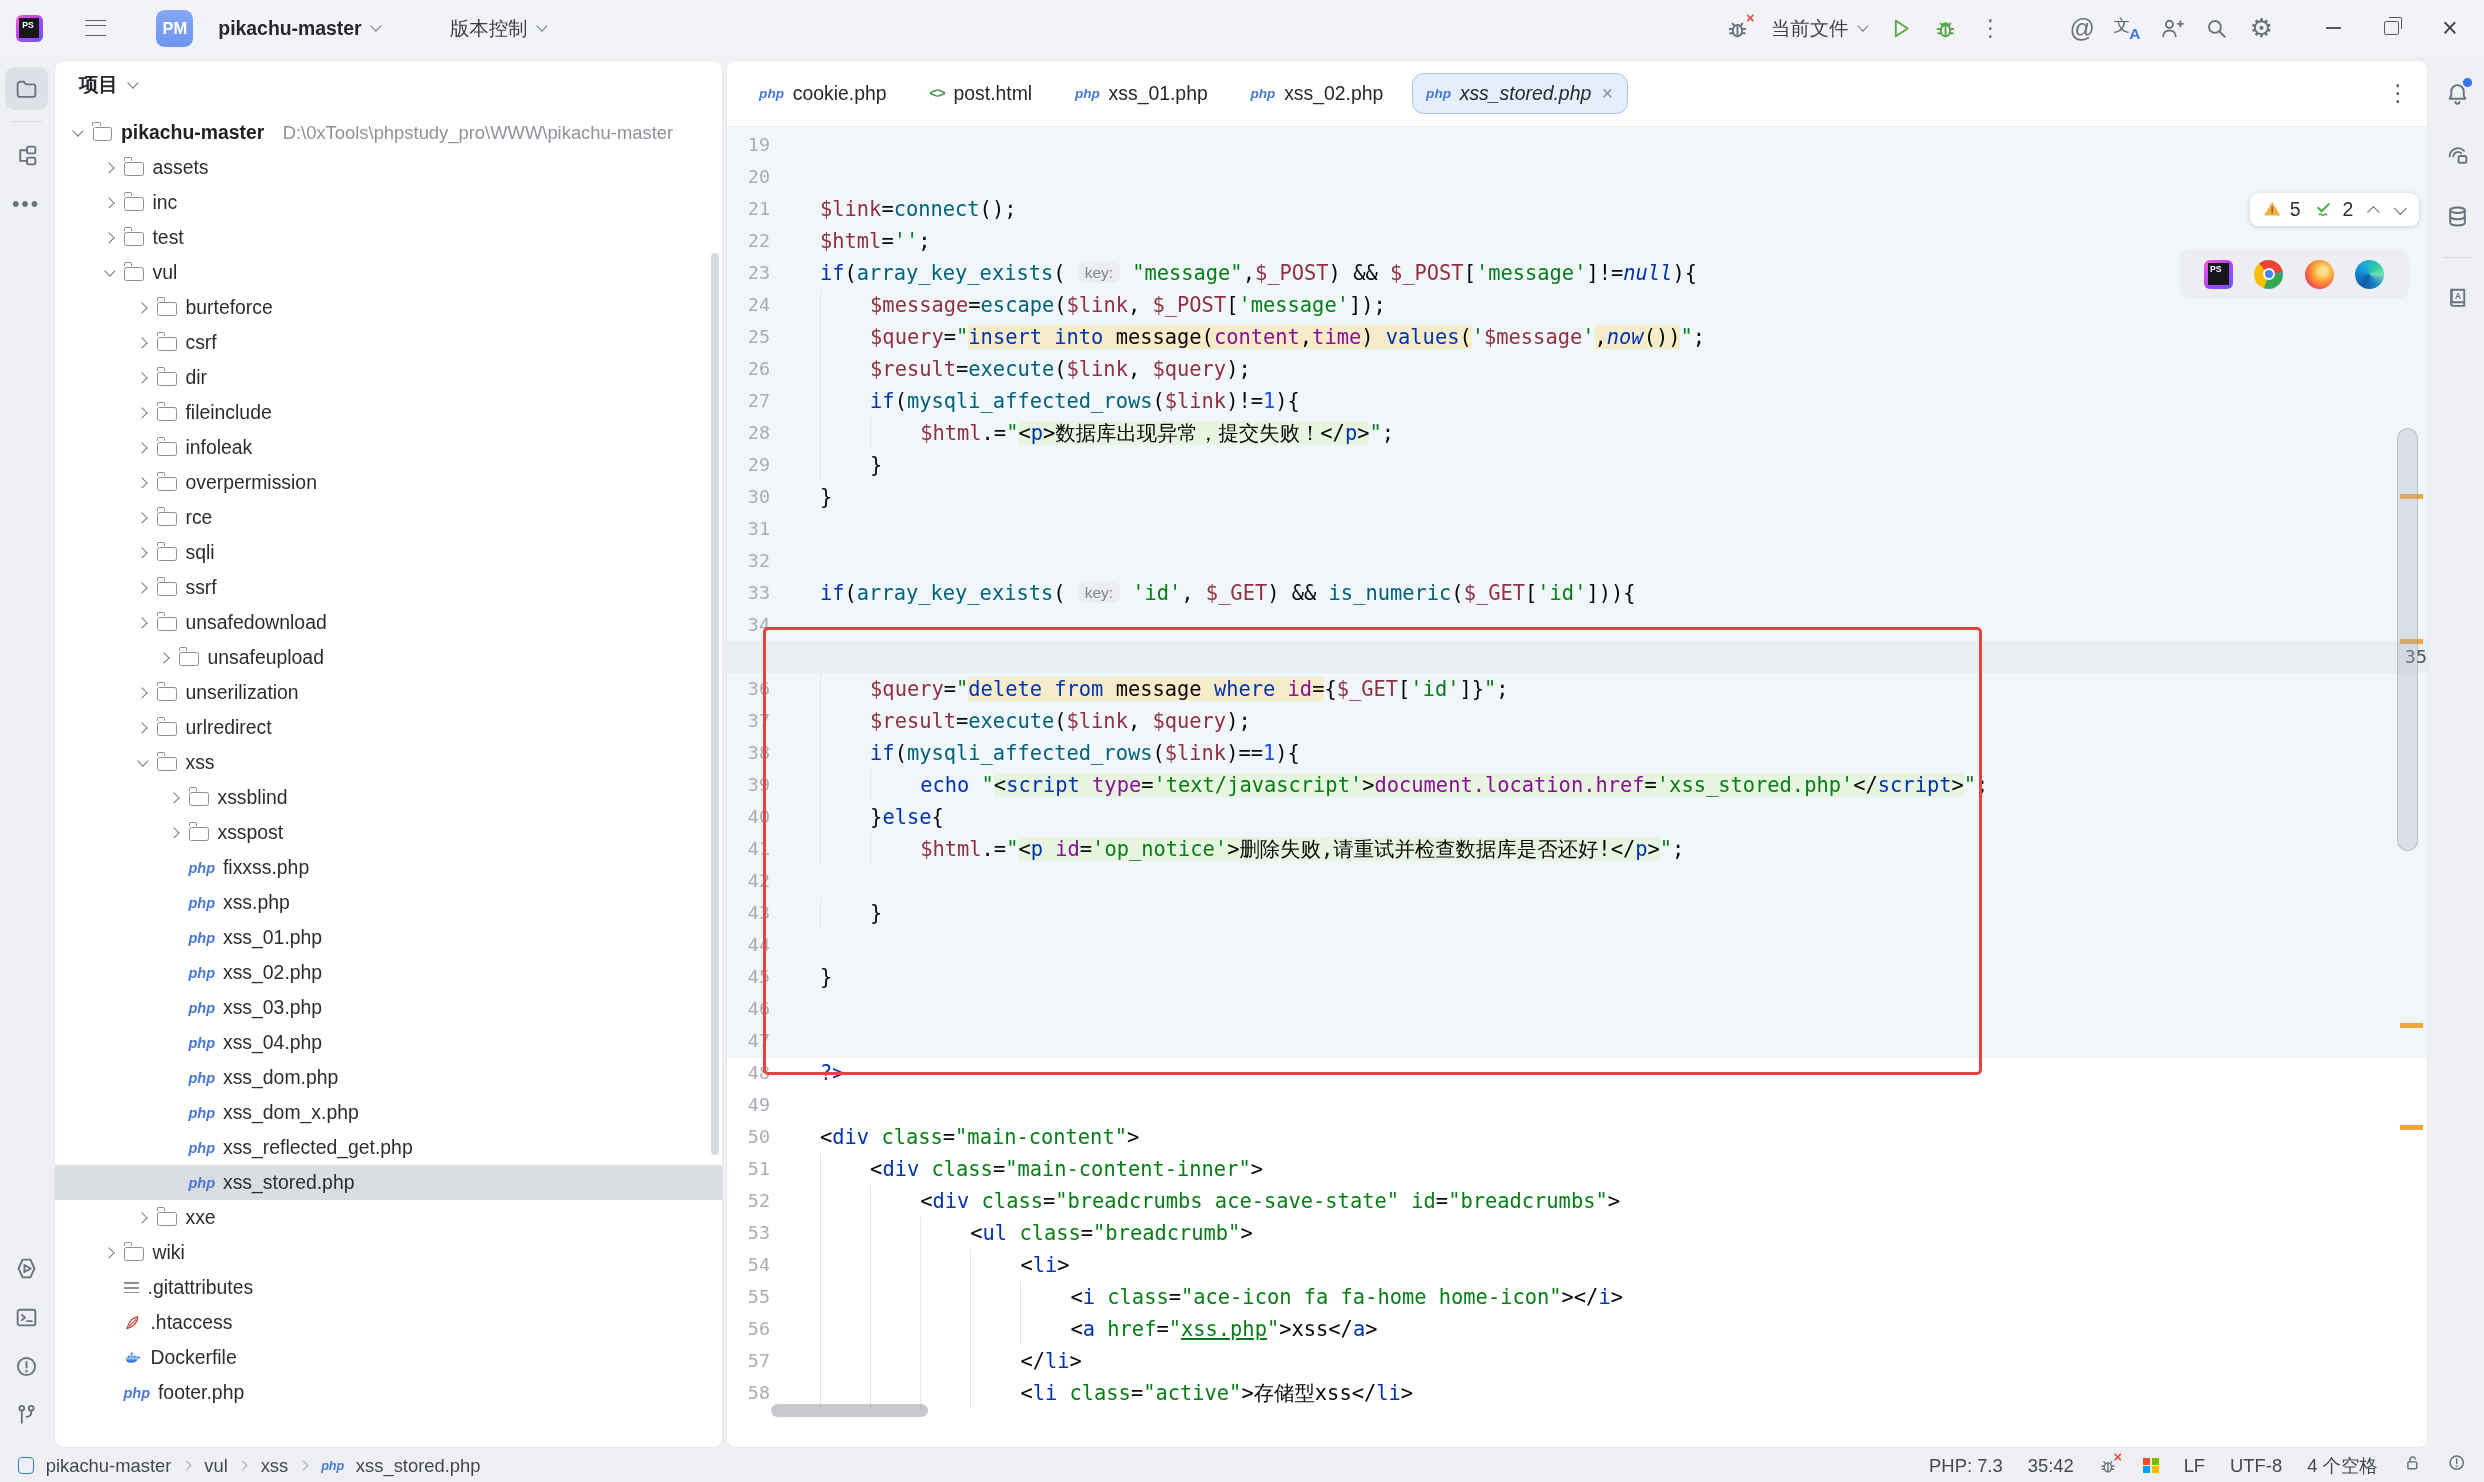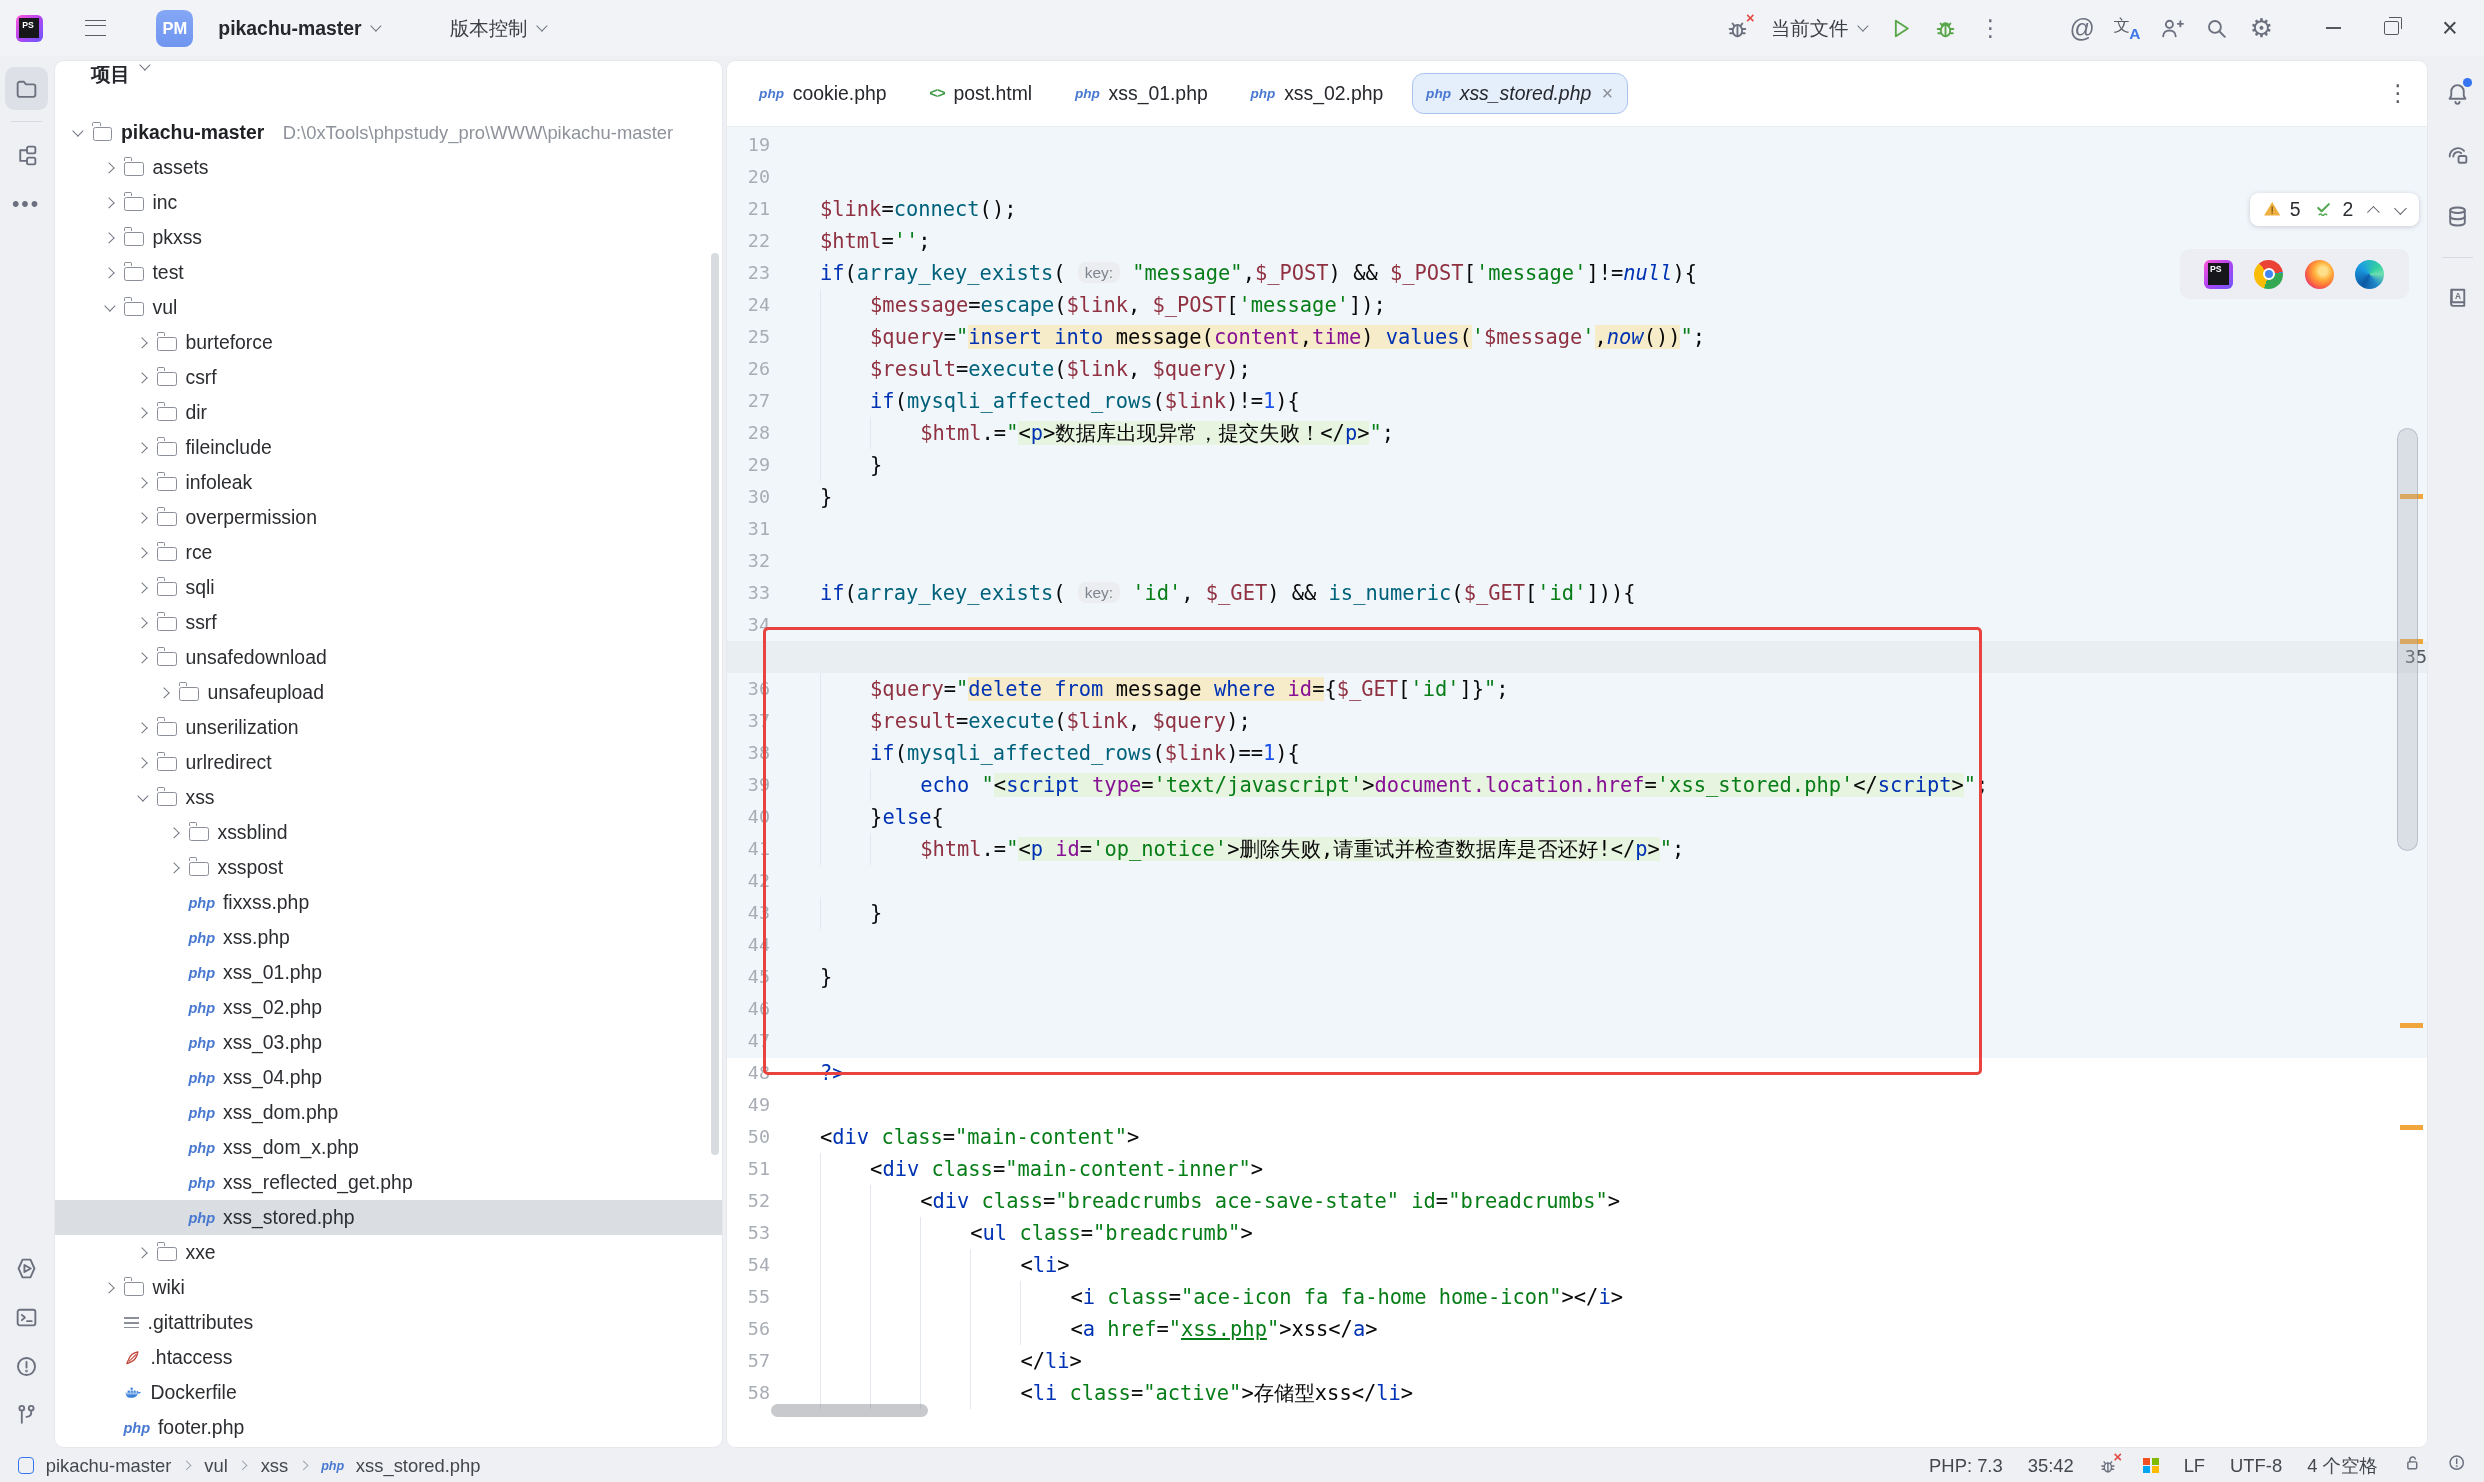--- a/index.html
+++ b/index.html
@@ -52,21 +52,21 @@
   .rail-div{width:31px;border-top:1px solid #d6d9df;margin:8.7px 0;}
   .rail-dots{font-size:21.3px;color:#6c707e;letter-spacing:1.9px;}
   .rail-bottom{margin-top:auto;display:flex;flex-direction:column;align-items:center;padding-bottom:9.7px;}
   .right-rail{position:absolute;right:0;top:56px;bottom:33px;width:54px;background:#eef0f4;
               display:flex;flex-direction:column;align-items:center;padding-top:13.6px;box-sizing:border-box;}
   .blue-dot{position:absolute;top:5.8px;right:6.8px;width:8.7px;height:8.7px;border-radius:50%;background:#3574f0;}
 
   
   .project-panel{position:absolute;left:54px;top:60px;width:669px;height:1388px;background:#fff;
                  border-radius:9.7px;box-sizing:border-box;overflow:hidden;border:1px solid #e6e8ec;}
-  .pp-header{height:47px;display:flex;gap:9.7px;padding-left:36px;font-size:19.4px;font-weight:700;color:#25272c;}
+  .pp-header{height:47px;display:flex;align-items:center;gap:9.7px;padding-left:24px;font-size:19.4px;font-weight:700;color:#25272c;}
   .tree{position:absolute;top:54px;left:0;right:0;bottom:0;}
   .trow{height:35px;display:flex;align-items:center;gap:8.7px;font-size:19.4px;color:#2b2d31;white-space:nowrap;}
   .trow.sel{background:#dadde2;}
   .tlabel.b{font-weight:700;color:#1e2024;}
   .tpath{color:#8e939b;margin-left:9.7px;font-size:18.4px;}
   .ticon{display:inline-flex;align-items:center;justify-content:center;flex:0 0 auto;}
   .ticon.folder{width:17.5px;height:12.6px;border:1.6px solid #8a8f99;border-radius:2.4px;position:relative;margin-top:2.9px;}
   .ticon.folder::before{content:"";position:absolute;top:-5.3px;left:-1.6px;width:6.8px;height:2.9px;border:1.6px solid #8a8f99;border-bottom:none;border-radius:1.9px 1.9px 0 0;}
   .ticon.php{font:italic 700 14.6px "Liberation Sans",sans-serif;color:#4878d0;width:25px;}
   .ticon.lines{width:14.6px;height:11.6px;background:linear-gradient(#8a8f99 0 1.9px,transparent 1.9px 4.9px,#8a8f99 4.9px 6.8px,transparent 6.8px 9.7px,#8a8f99 9.7px 11.6px);}
@@ -323,25 +323,20 @@
           <span class="tlabel">assets</span>
         </div>
         <div class="trow" style="padding-left: 49px;">
           <span class="chev right"></span>
           <span class="ticon folder"></span>
           <span class="tlabel">inc</span>
         </div>
         <div class="trow" style="padding-left: 49px;">
           <span class="chev right"></span>
           <span class="ticon folder"></span>
-          <span class="tlabel">pkxss</span>
-        </div>
-        <div class="trow" style="padding-left: 49px;">
-          <span class="chev right"></span>
-          <span class="ticon folder"></span>
           <span class="tlabel">test</span>
         </div>
         <div class="trow" style="padding-left: 49px;">
           <span class="chev down"></span>
           <span class="ticon folder"></span>
           <span class="tlabel">vul</span>
         </div>
         <div class="trow" style="padding-left: 82px;">
           <span class="chev right"></span>
           <span class="ticon folder"></span>

